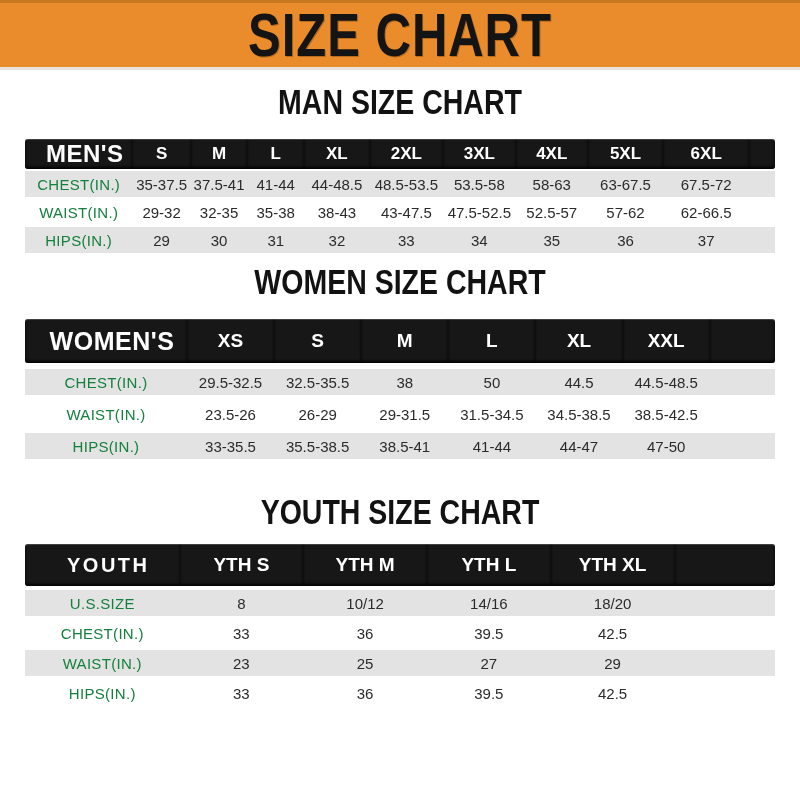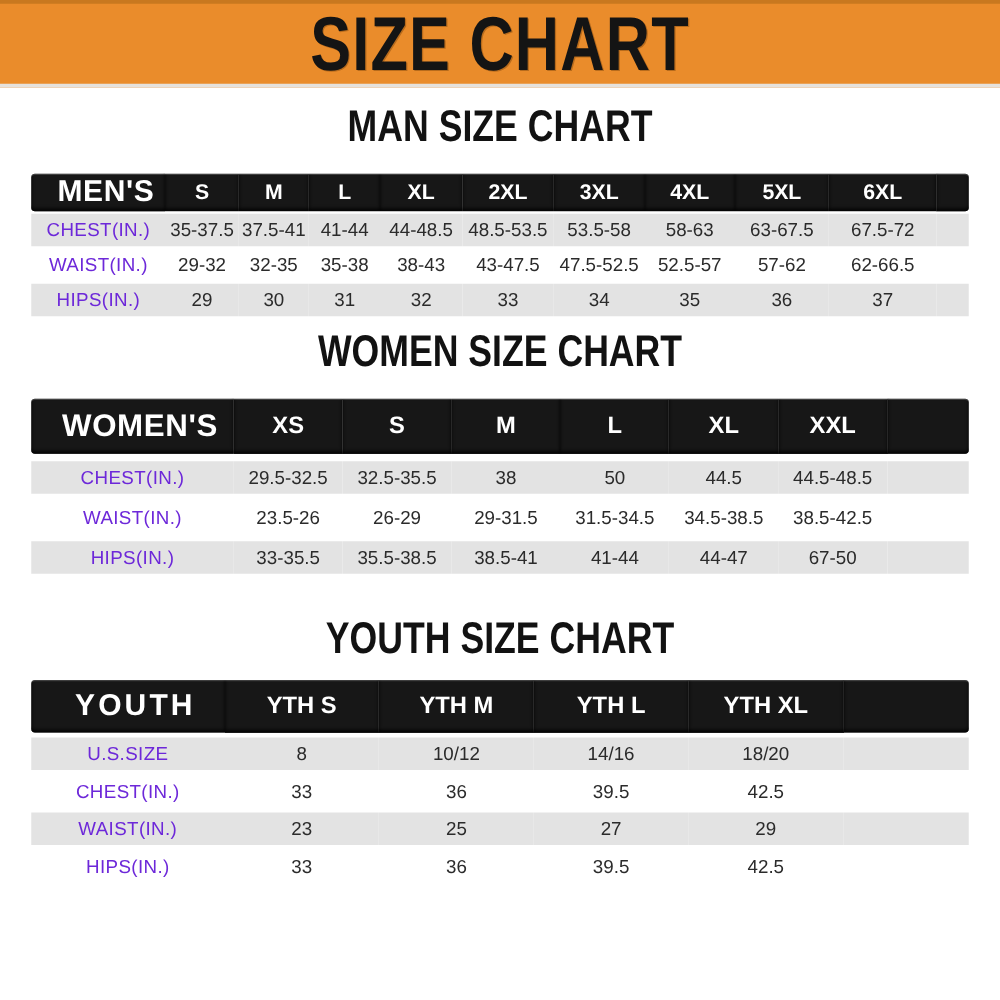--- a/index.html
+++ b/index.html
@@ -69,32 +69,32 @@
     box-shadow: inset 0 1px 0 rgba(255,255,255,0.18), inset 0 -2px 3px rgba(0,0,0,0.9);
   }
   th:first-child { border-radius: 3px 0 0 3px; }
   th:last-child  { border-radius: 0 3px 3px 0; }
   .men   th { height: 30px; font-size: 17px; }
   .women th { height: 44px; font-size: 19px; }
   .youth th { height: 42px; font-size: 19px; }
   th.corner { text-align: center; padding-left: 12px; white-space: nowrap; }
   .men   th.corner { font-size: 24px; letter-spacing: 0.5px; }
   .women th.corner { font-size: 25px; letter-spacing: 0.5px; margin-left: 32px; }
-  .youth th.corner { font-size: 24px; letter-spacing: 2.5px; margin-top: 11px; }
+  .youth th.corner { font-size: 20px; letter-spacing: 2.5px; margin-top: 11px; }
 
   td {
     text-align: center;
     font-size: 15px;
     color: #2b2b2b;
     white-space: nowrap;
   }
   .men   td { height: 26px; }
   .women td { height: 26px; }
   .youth td { height: 26px; }
-  td.rlabel { font-size: 15px; color: #6d28d9; letter-spacing: 0.3px; }
+  td.rlabel { font-size: 15px; color: #15803d; letter-spacing: 0.3px; }
   tr.odd  td { background: var(--row-gray, #E3E3E3); }
   tr.even td { background: #ffffff; }
 
   
   .disclaimer {
     margin: 13px 0 0 34px;
   }
   .disclaimer p {
     color: var(--disclaimer-red, #9F312F);
     font-size: 24px;
@@ -238,21 +238,21 @@
                 <td>38.5-42.5</td>
                 <td></td>
               </tr>
               <tr class="odd">
                 <td class="rlabel">HIPS(IN.)</td>
                 <td>33-35.5</td>
                 <td>35.5-38.5</td>
                 <td>38.5-41</td>
                 <td>41-44</td>
                 <td>44-47</td>
-                <td>67-50</td>
+                <td>47-50</td>
                 <td></td>
               </tr>
             </tbody>
           </table>
         </div>
       </section>
       <section class="chart-section youth">
         <h2 class="section-title">YOUTH SIZE CHART</h2>
         <div class="tbl-wrap">
           <table>

